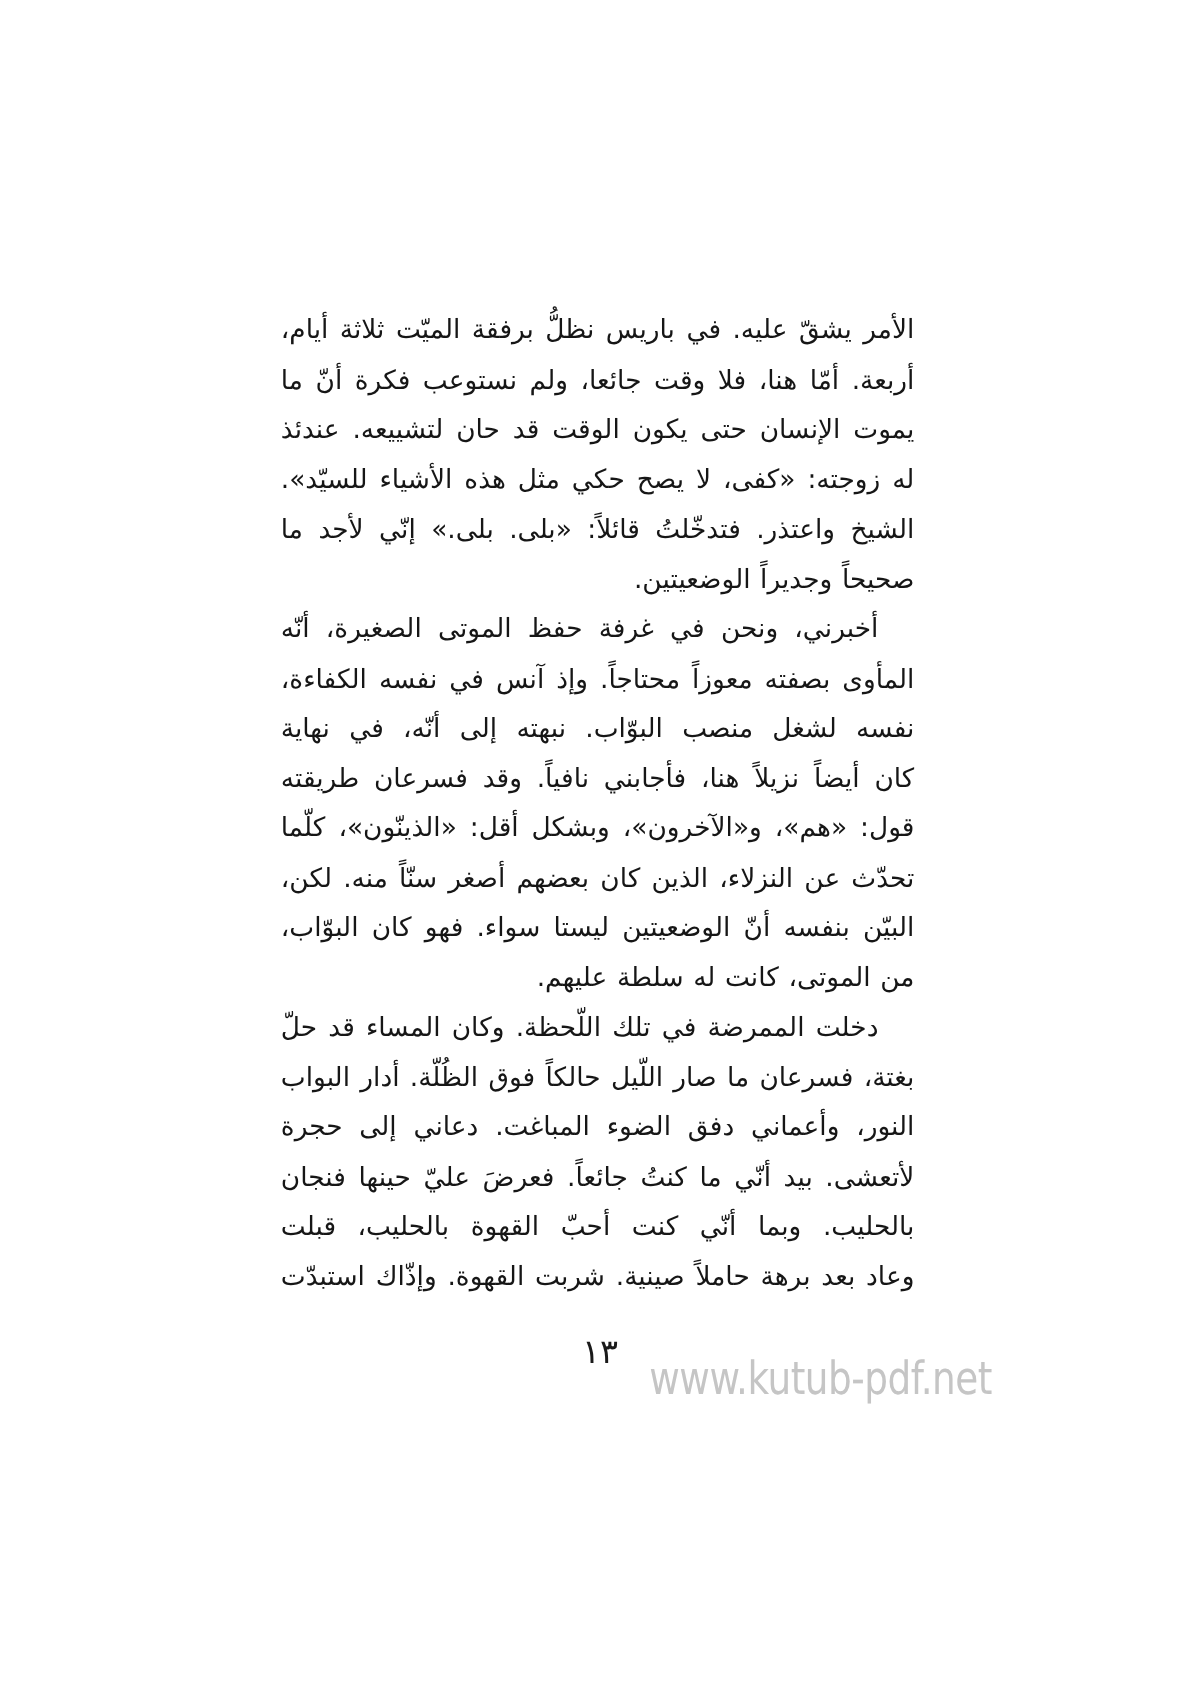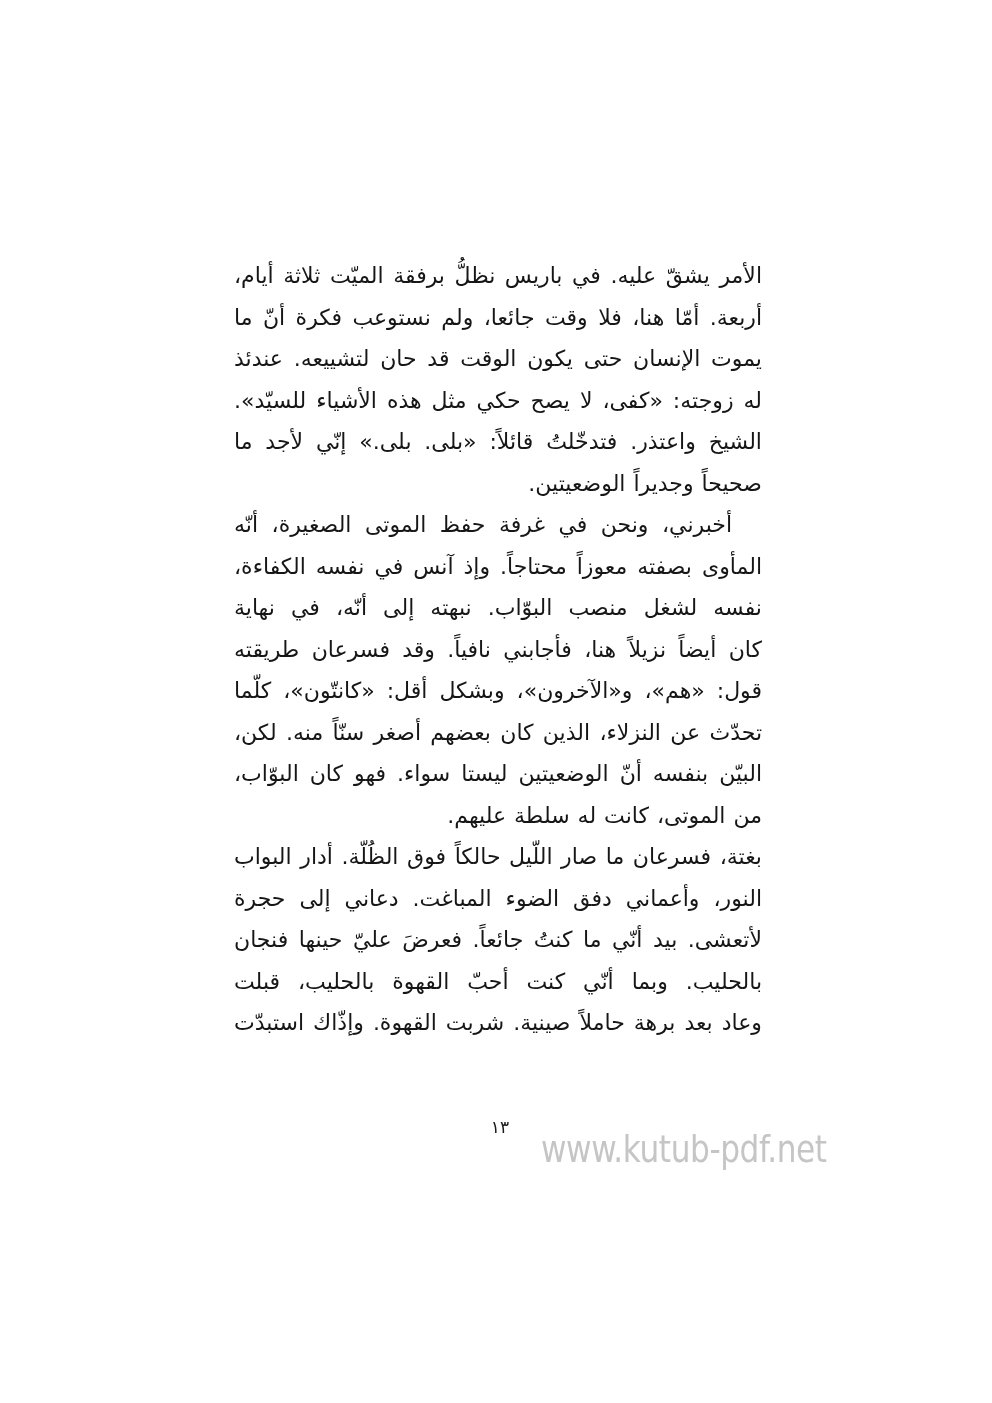--- a/index.html
+++ b/index.html
@@ -47,21 +47,21 @@
     font-size: 22px;
     line-height: 28px;
   }
   .footer-pagenum {
     position: absolute;
     left: 455px;
     top: 1113px;
     width: 90px;
     text-align: center;
     direction: rtl;
-    font-size: 17px;
+    font-size: 28px;
     color: #1a1a1a;
     line-height: 28px;
   }
   .footer-watermark {
     position: absolute;
     left: 541px;
     top: 1128px;
     font-size: 38px;
     letter-spacing: -0.5px;
     transform: scaleX(0.82);
@@ -84,27 +84,28 @@
       <div class="line">له زوجته: «كفى، لا يصح حكي مثل هذه الأشياء للسيّد». إحمرّ</div>
       <div class="line">الشيخ واعتذر. فتدخّلتُ قائلاً: «بلى. بلى.» إنّي لأجد ما يحكيه</div>
       <div class="line lastline">صحيحاً وجديراً الوضعيتين.</div>
     </div>
 
     <div class="para">
       <div class="line indent">أخبرني، ونحن في غرفة حفظ الموتى الصغيرة، أنّه قدِم</div>
       <div class="line">المأوى بصفته معوزاً محتاجاً. وإذ آنس في نفسه الكفاءة، اقترح</div>
       <div class="line">نفسه لشغل منصب البوّاب. نبهته إلى أنّه، في نهاية المطاف،</div>
       <div class="line">كان أيضاً نزيلاً هنا، فأجابني نافياً. وقد فسرعان طريقته في</div>
-      <div class="line">قول: «هم»، و«الآخرون»، وبشكل أقل: «كانتّون»، كلّما</div>
+      <div class="line">قول: «هم»، و«الآخرون»، وبشكل أقل: «الذينّون»، كلّما</div>
       <div class="line">تحدّث عن النزلاء، الذين كان بعضهم أصغر سنّاً منه. لكن، من</div>
       <div class="line">البيّن بنفسه أنّ الوضعيتين ليستا سواء. فهو كان البوّاب، وبمعنى</div>
       <div class="line lastline">من الموتى، كانت له سلطة عليهم.</div>
     </div>
 
     <div class="para">
+      <div class="line indent">دخلت الممرضة في تلك اللّحظة. وكان المساء قد حلّ</div>
       <div class="line">بغتة، فسرعان ما صار اللّيل حالكاً فوق الظُلّة. أدار البواب مفتاح</div>
       <div class="line">النور، وأعماني دفق الضوء المباغت. دعاني إلى حجرة الطعام</div>
       <div class="line">لأتعشى. بيد أنّي ما كنتُ جائعاً. فعرضَ عليّ حينها فنجان قهوة</div>
       <div class="line">بالحليب. وبما أنّي كنت أحبّ القهوة بالحليب، قبلت عرضه.</div>
       <div class="line">وعاد بعد برهة حاملاً صينية. شربت القهوة. وإذّاك استبدّت بيَ</div>
     </div>
 
   </div>
 
 

